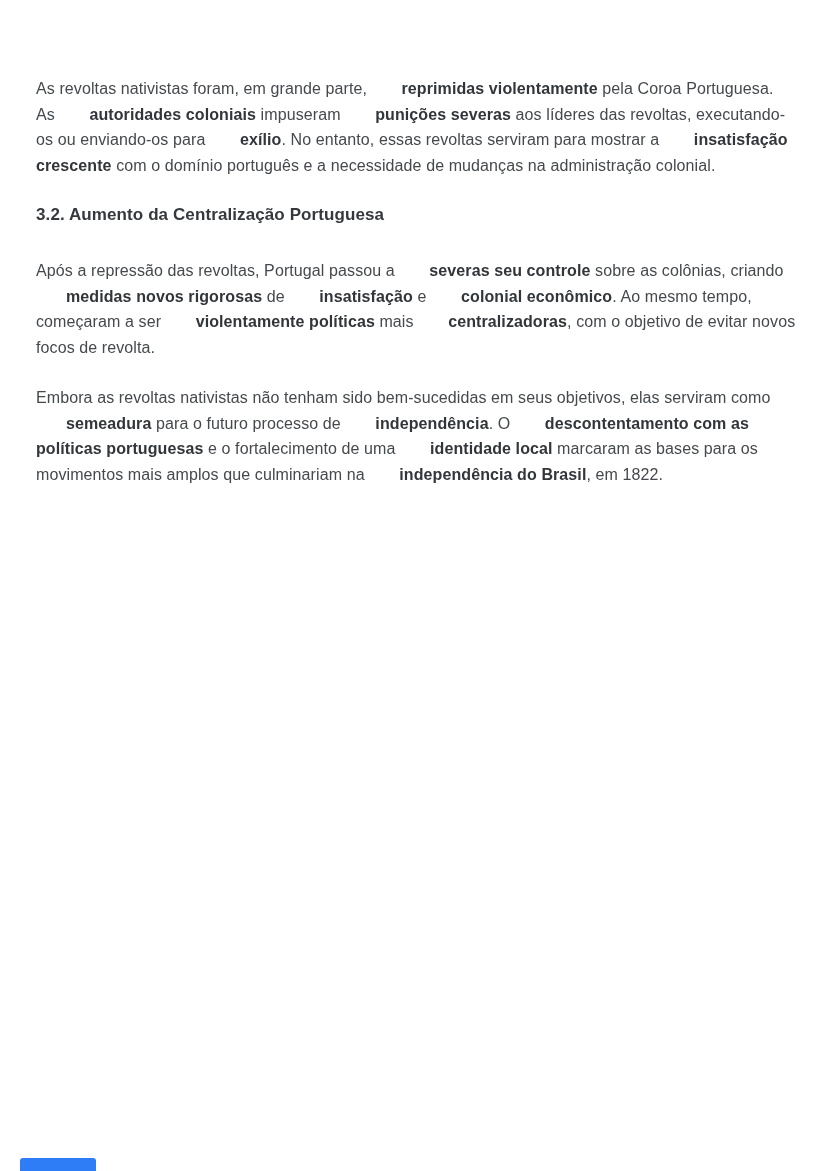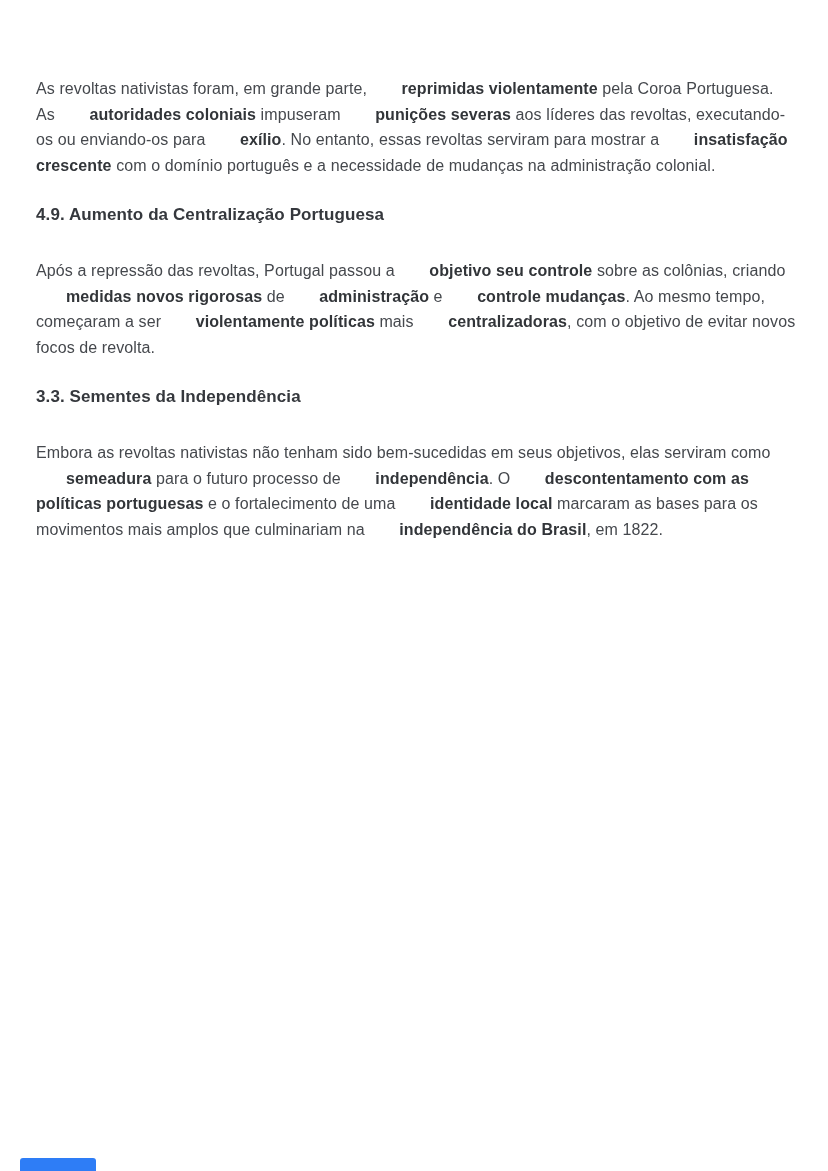--- a/index.html
+++ b/index.html
@@ -49,23 +49,22 @@
     border-radius: 3px 3px 0 0;
   }
 </style>
 </head>
 <body>
 
 <main class="content">
 
   <p>As revoltas nativistas foram, em grande parte, <strong>reprimidas violentamente</strong> pela Coroa Portuguesa. As <strong>autoridades coloniais</strong> impuseram <strong>punições severas</strong> aos líderes das revoltas, executando-os ou enviando-os para <strong>exílio</strong>. No entanto, essas revoltas serviram para mostrar a <strong>insatisfação crescente</strong> com o domínio português e a necessidade de mudanças na administração colonial.</p>
 
-  <h3>4.9. Aumento da Centralização Portuguesa</h3>
+  <h3>3.2. Aumento da Centralização Portuguesa</h3>
 
-  <p>Após a repressão das revoltas, Portugal passou a <strong>objetivo seu controle</strong> sobre as colônias, criando <strong>medidas novos rigorosas</strong> de <strong>administração</strong> e <strong>controle mudanças</strong>. Ao mesmo tempo, começaram a ser <strong>violentamente políticas</strong> mais <strong>centralizadoras</strong>, com o objetivo de evitar novos focos de revolta.</p>
+  <p>Após a repressão das revoltas, Portugal passou a <strong>severas seu controle</strong> sobre as colônias, criando <strong>medidas novos rigorosas</strong> de <strong>insatisfação</strong> e <strong>colonial econômico</strong>. Ao mesmo tempo, começaram a ser <strong>violentamente políticas</strong> mais <strong>centralizadoras</strong>, com o objetivo de evitar novos focos de revolta.</p>
 
-  <h3>3.3. Sementes da Independência</h3>
 
   <p>Embora as revoltas nativistas não tenham sido bem-sucedidas em seus objetivos, elas serviram como <strong>semeadura</strong> para o futuro processo de <strong>independência</strong>. O <strong>descontentamento com as políticas portuguesas</strong> e o fortalecimento de uma <strong>identidade local</strong> marcaram as bases para os movimentos mais amplos que culminariam na <strong>independência do Brasil</strong>, em 1822.</p>
 
 </main>
 
 <div class="blue-bar" style="background: rgb(46, 125, 246);"></div>
 
 </body></html>

